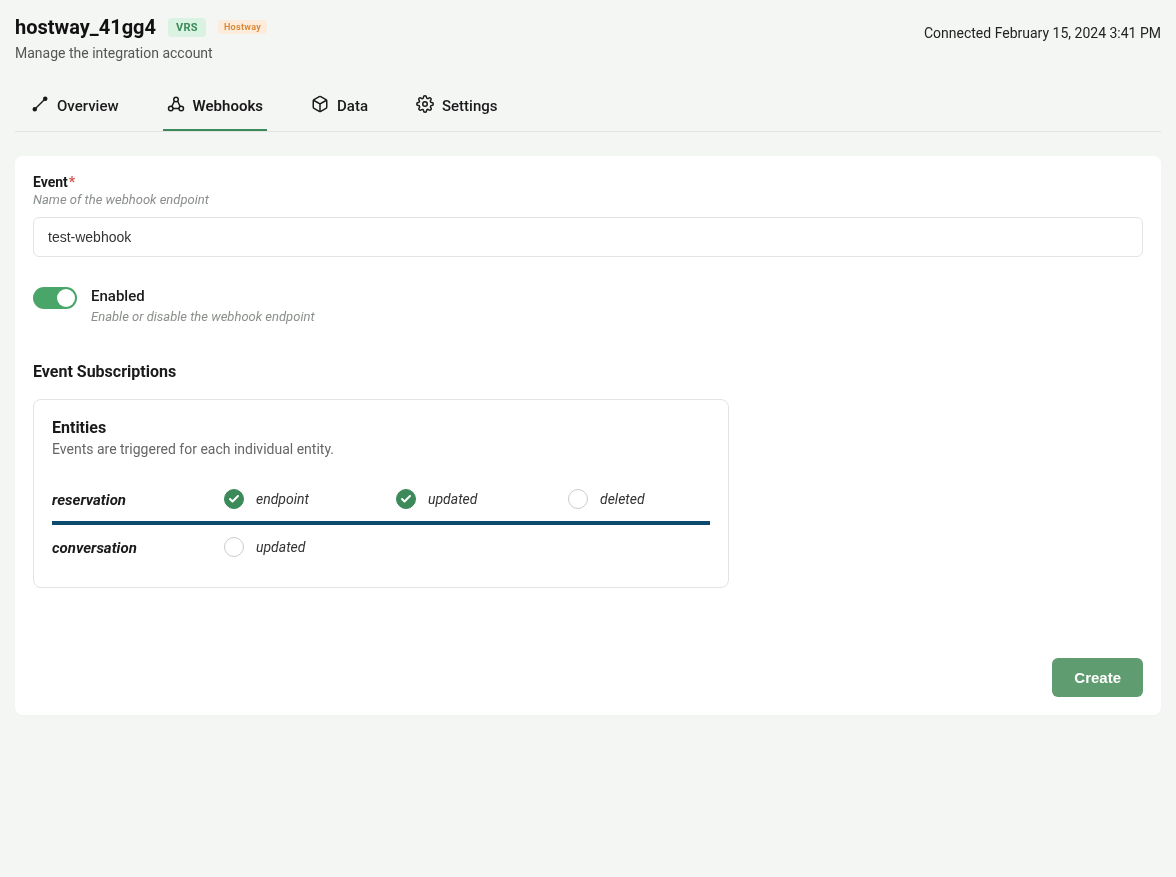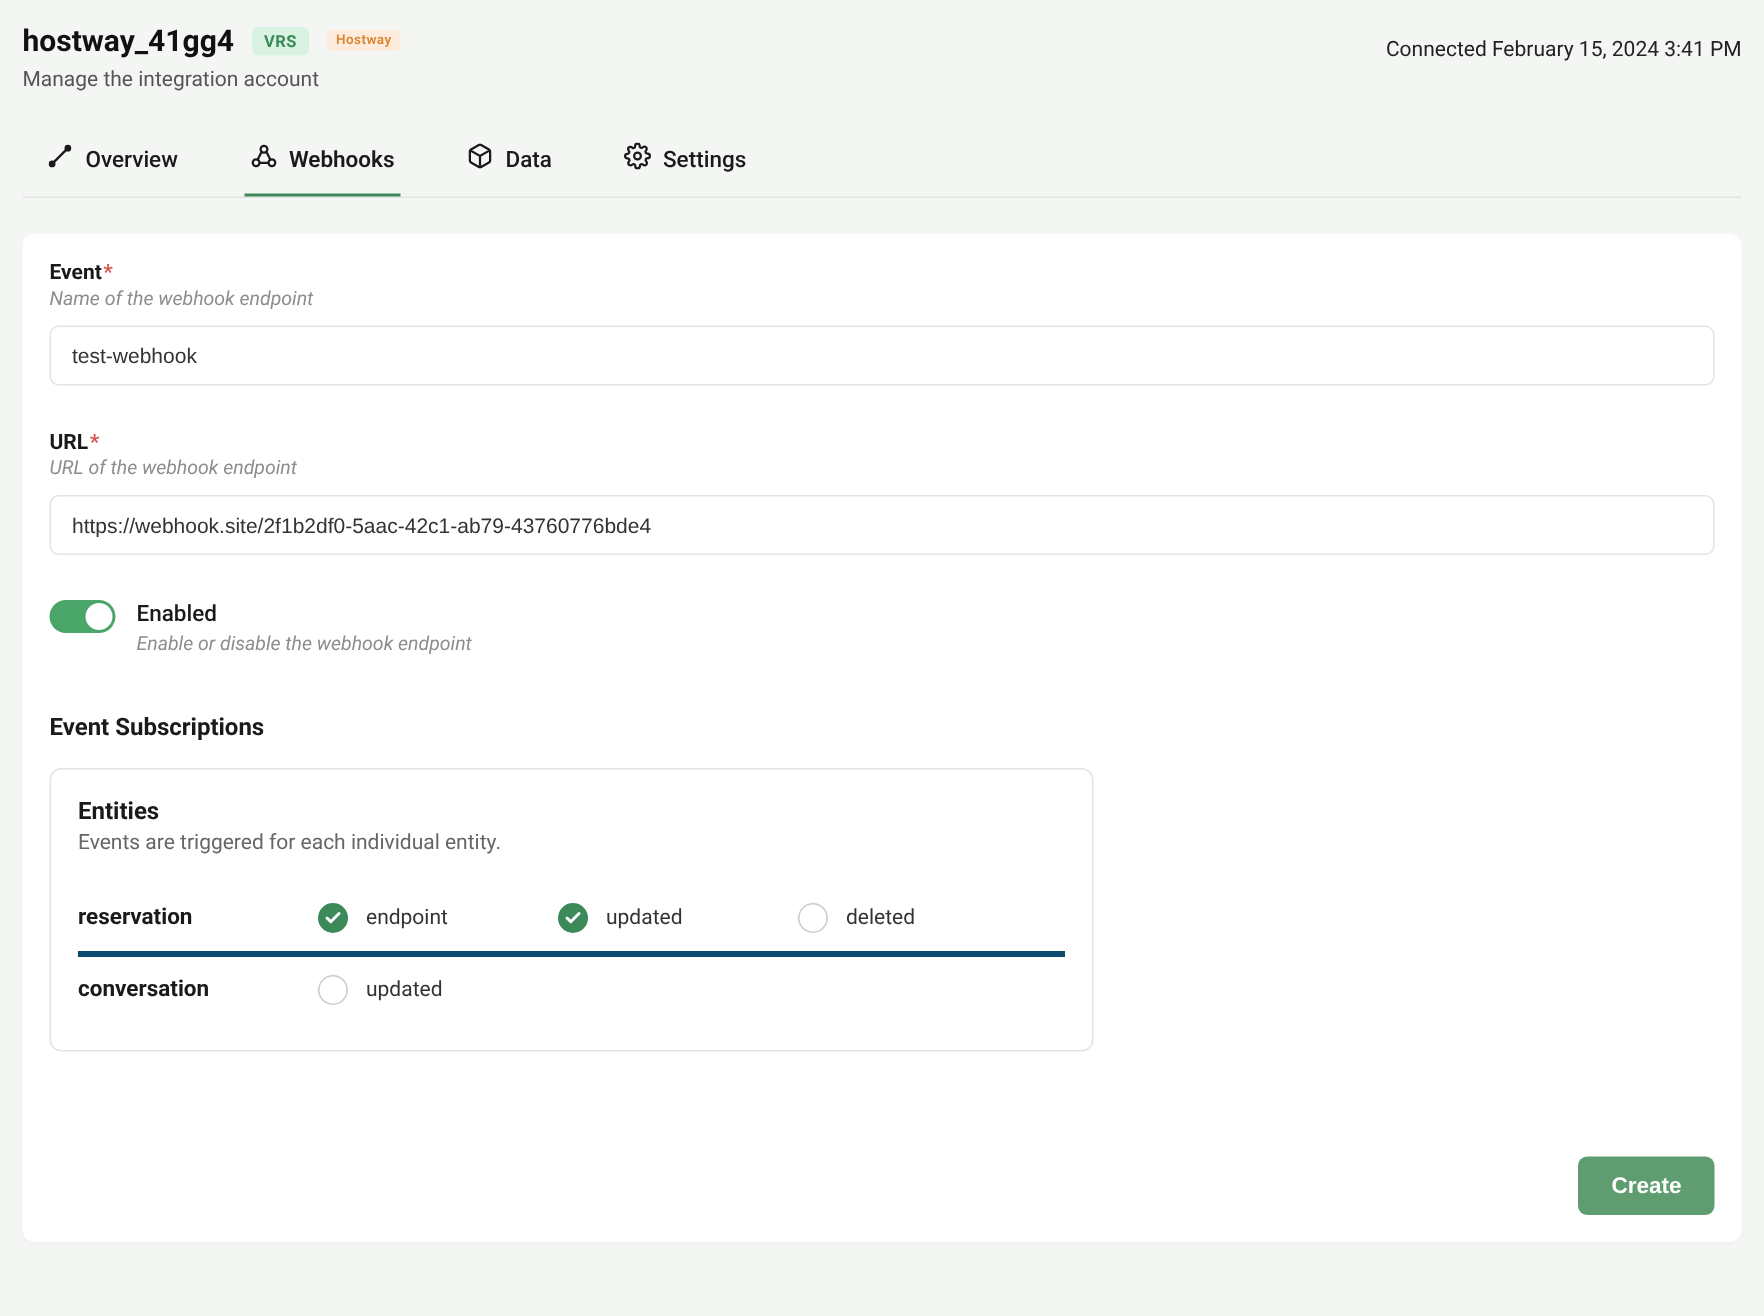--- a/index.html
+++ b/index.html
@@ -178,23 +178,24 @@
       font-weight: 700;
       margin-bottom: 4px;
     }
     .entities-desc {
       font-size: 14px;
       color: #666;
       margin-bottom: 20px;
     }
     .entity-row {
       display: flex;
-      align-items: flex-start;
+      align-items: flex-end;
       padding: 12px 0;
-      gap: 20px;
+      gap: 32px;
+      font-style: italic;
     }
     .entity-row + .entity-row {
       border-top: 4px solid #0c4a6e;
     }
     .entity-name {
       font-weight: 700;
       font-size: 15px;
       width: 140px;
       flex-shrink: 0;
     }
@@ -303,27 +304,20 @@
 <div class="panel">
 
   <div class="field">
     <div class="field-label">
       <span>Event</span><span class="required-star">*</span>
     </div>
     <div class="field-desc">Name of the webhook endpoint</div>
     <input type="text" class="text-input" value="test-webhook" style="">
   </div>
 
-  <div class="field">
-    <div class="field-label">
-      <span>URL</span><span class="required-star">*</span>
-    </div>
-    <div class="field-desc">URL of the webhook endpoint</div>
-    <input type="text" class="text-input" value="https://webhook.site/2f1b2df0-5aac-42c1-ab79-43760776bde4" style="">
-  </div>
 
   <div class="enabled-row">
     <div class="toggle-switch"></div>
     <div class="enabled-text">
       <div class="lbl">Enabled</div>
       <div class="dsc">Enable or disable the webhook endpoint</div>
     </div>
   </div>
 
   <div class="section-title">Event Subscriptions</div>

